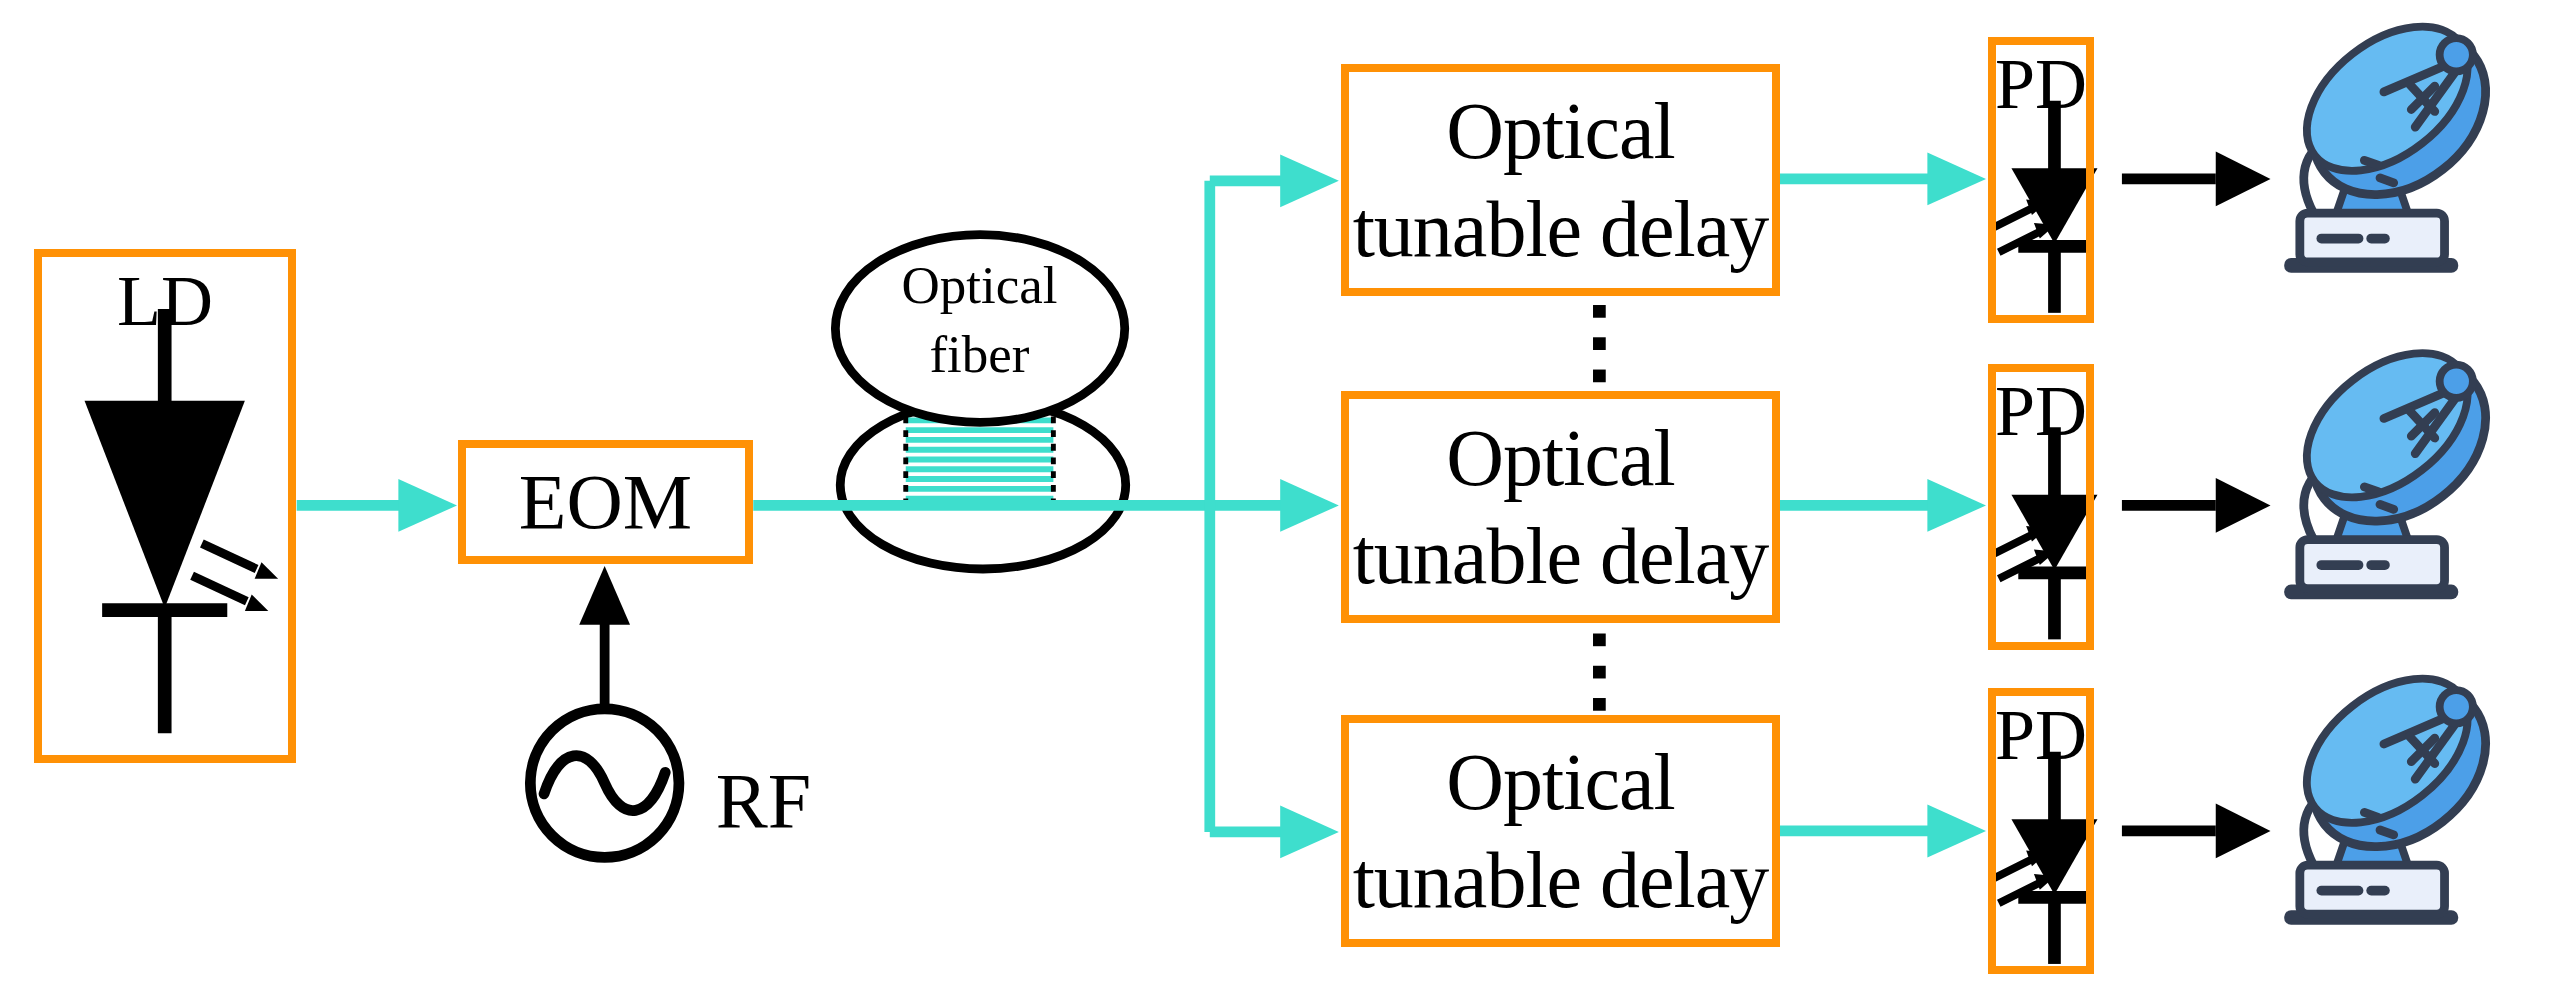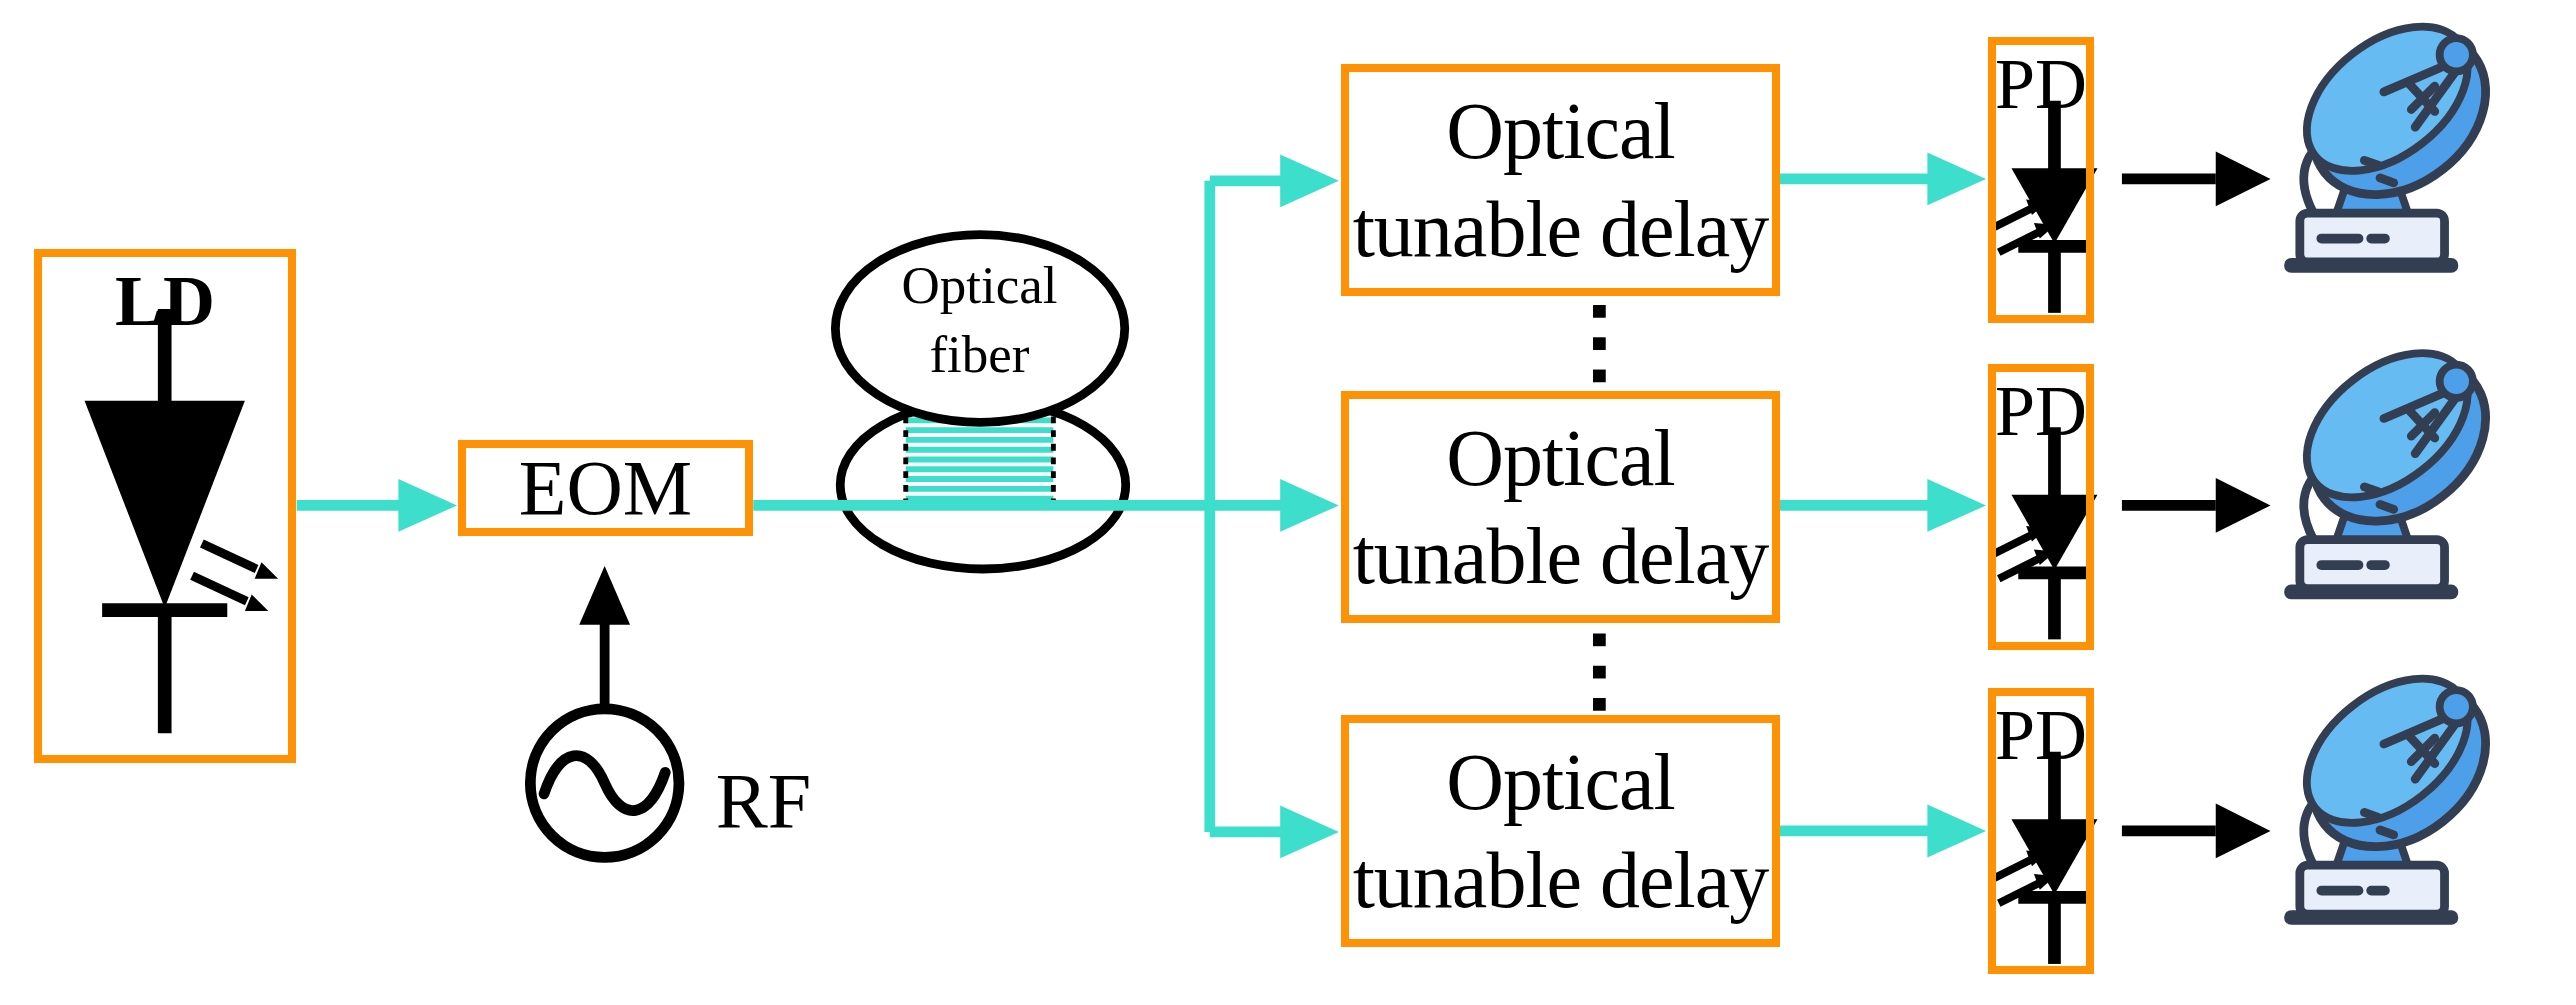--- a/index.html
+++ b/index.html
@@ -5,23 +5,23 @@
   :root{
     --orange:#FF9105; --teal:#3EDECD; --black:#000000;
     --dish_light:#66BBF2; --dish_mid:#4C9FE8; --dish_outline:#333E52; --dish_base:#E9EFFA;
   }
   html,body{margin:0;padding:0;background:#ffffff;}
   #canvas{position:relative;width:2576px;height:1005px;background:#ffffff;overflow:hidden;
           font-family:"Liberation Serif","DejaVu Serif",serif;color:#000;}
   #gfx{position:absolute;left:0;top:0;z-index:1;}
   .box{position:absolute;z-index:2;box-sizing:border-box;border:8.8px solid var(--orange);
        background:transparent;display:flex;flex-direction:column;align-items:center;}
-  .ld-box{left:34px;top:249px;width:262px;height:514px;font-weight:bold;}
+  .ld-box{left:34px;top:249px;width:262px;height:514px;}
   .ld-box .lbl{font-size:72px;line-height:76px;margin-top:5.9px;}
-  .eom-box{left:458px;top:440px;width:295px;height:96px;justify-content:center;}
+  .eom-box{left:458px;top:440px;width:295px;height:124px;justify-content:center;}
   .eom-box .lbl{font-size:78px;line-height:78px;}
   .delay-box{left:1341px;width:439px;height:232px;justify-content:center;}
   .delay-box .lbl{font-size:80px;line-height:98px;letter-spacing:-1px;white-space:nowrap;}
   .d1{top:64px;} .d2{top:391px;} .d3{top:715px;}
   .pd-box{left:1988px;width:106px;height:286px;}
   .pd-box .lbl{font-size:72px;line-height:74px;margin-top:2px;}
   .p1{top:37px;} .p2{top:364px;} .p3{top:688px;}
   .free-label{position:absolute;z-index:2;text-align:center;}
   .rf-label{left:690px;top:760px;width:147px;font-size:78px;line-height:82px;text-align:center;}
   .fiber-l1{left:832px;top:256px;width:295px;font-size:53px;line-height:59px;}

